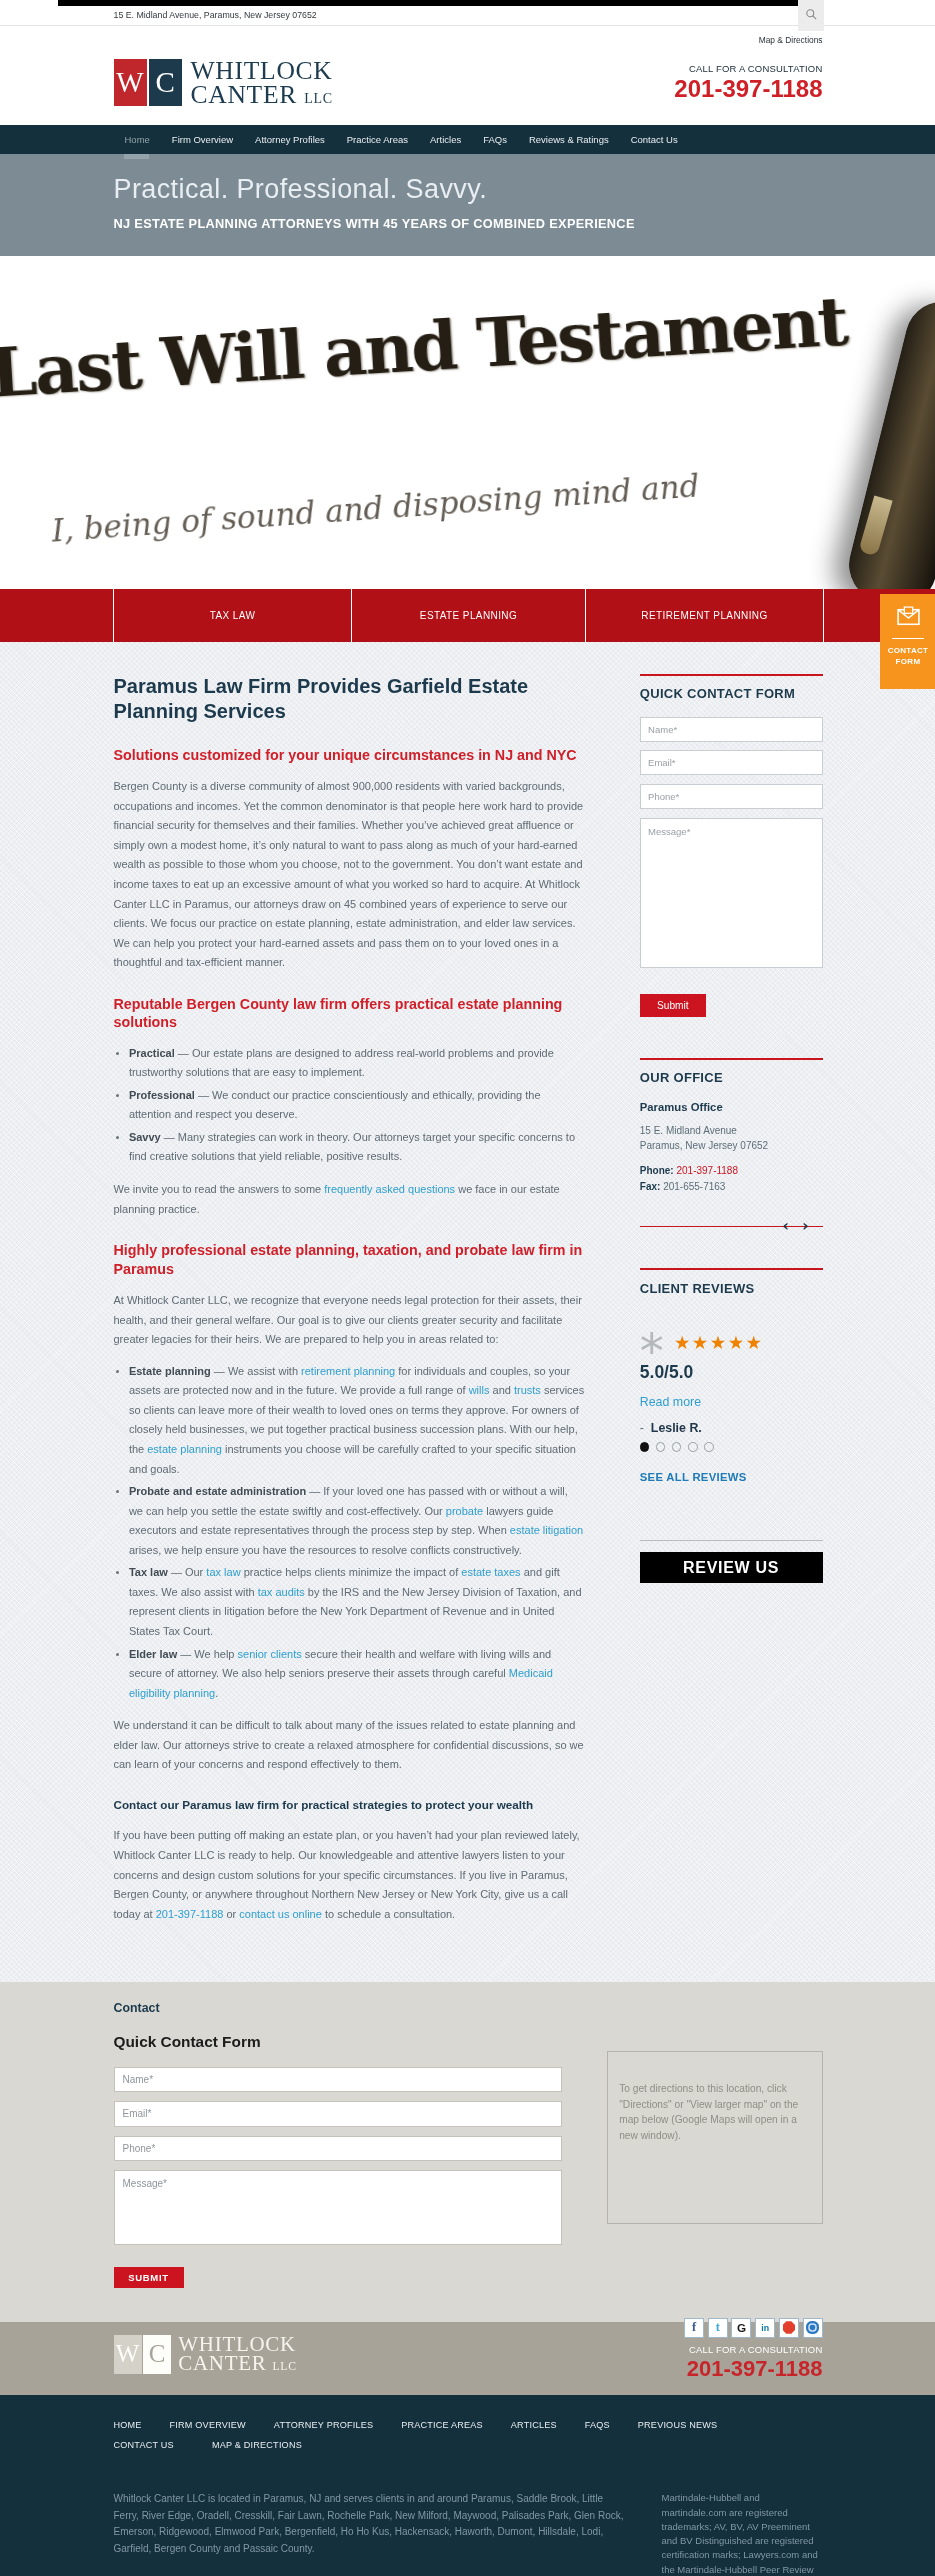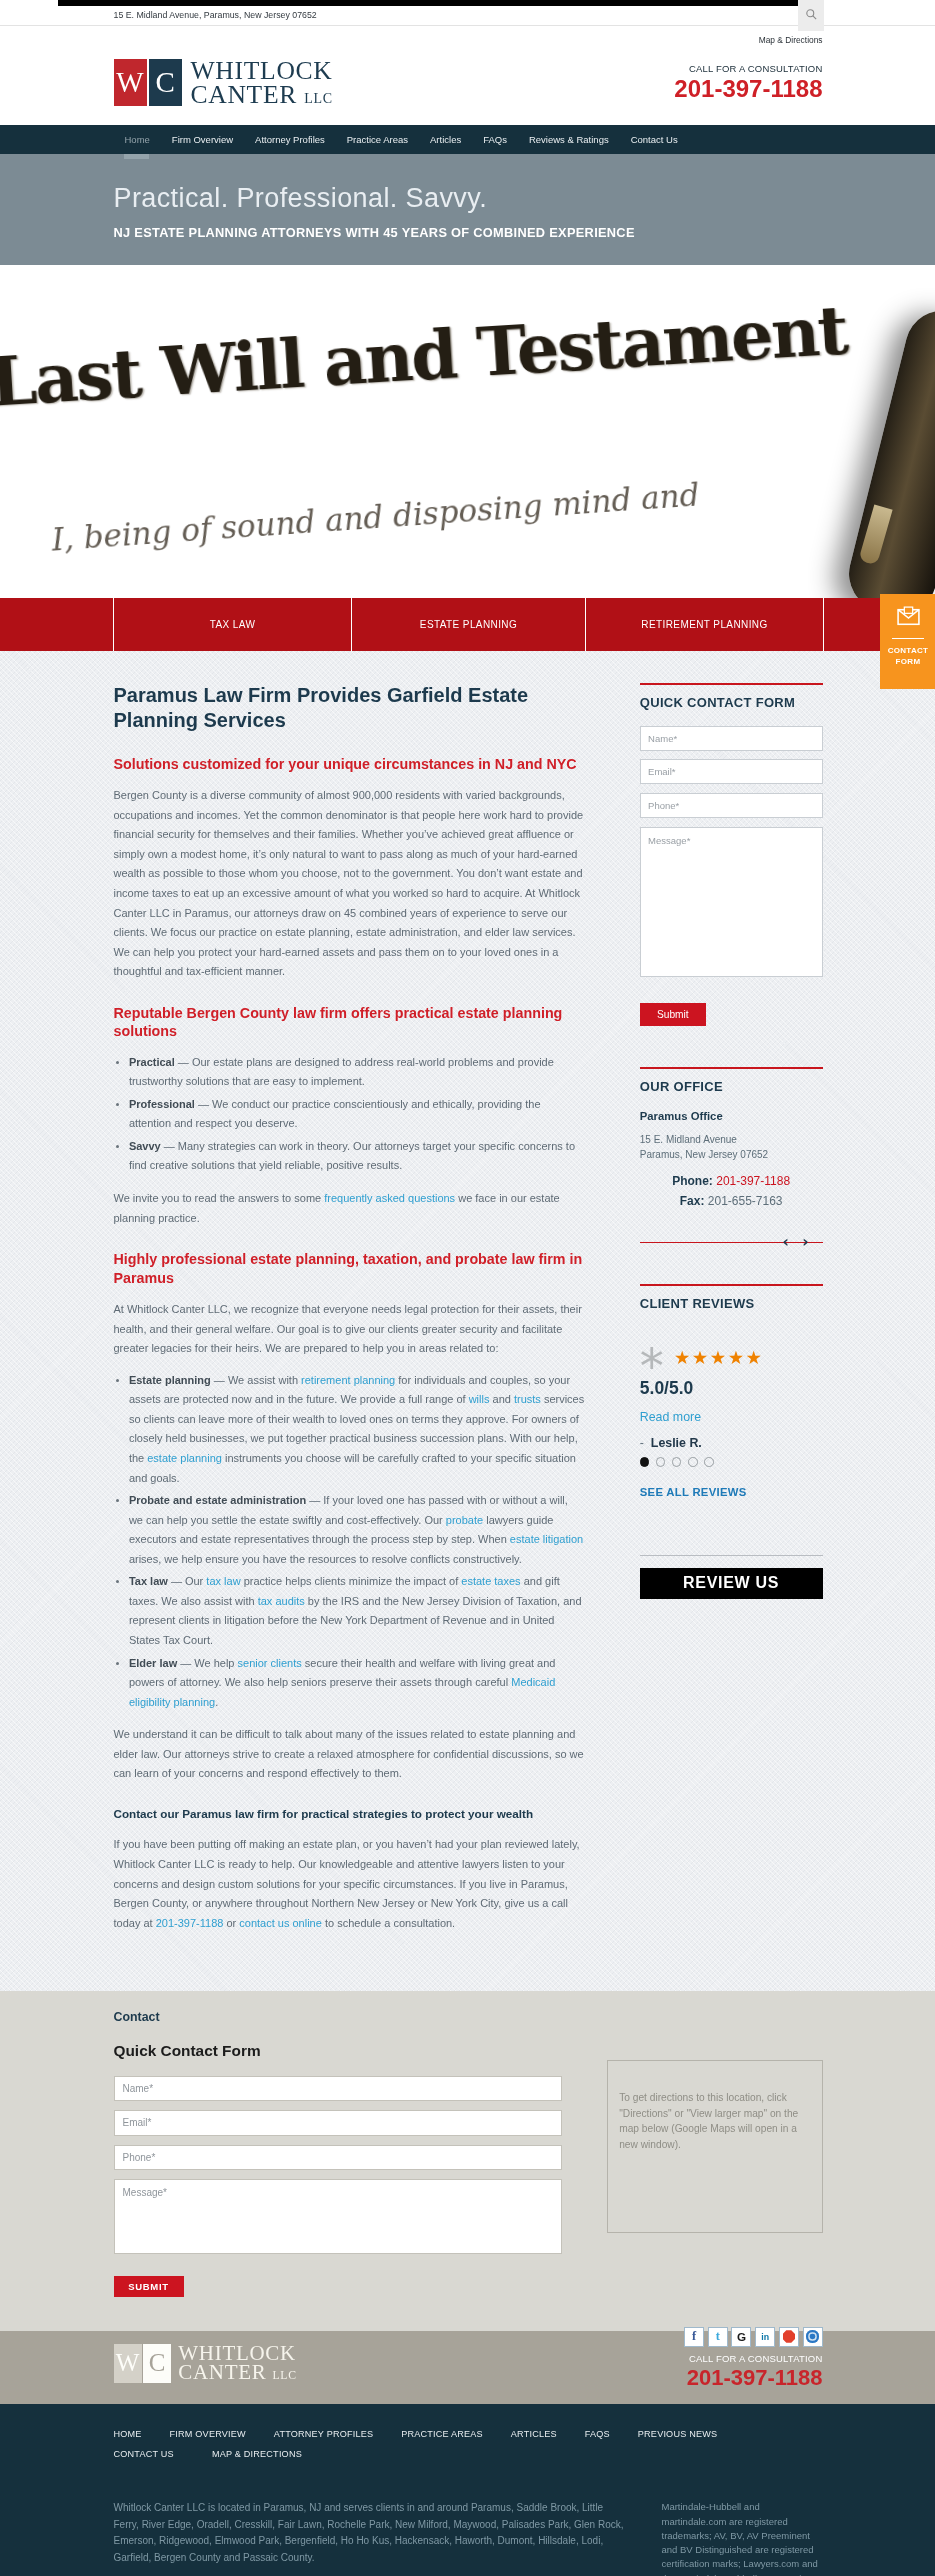--- a/index.html
+++ b/index.html
@@ -32,21 +32,21 @@
   .call-phone { font-size:24px; font-weight:bold; color:#cf2027; margin-top:1.5px; }
 
   
   .nav { background:#15303d; height:29px; }
   .nav-inner { width:709px; margin:0 auto; display:flex; height:29px; }
   .nav-item { position:relative; color:#e9eef1; font-size:9.5px; line-height:29px; padding:0 11px; text-decoration:none; cursor:pointer; }
   .nav-item.active { color:#94a3ab; }
   .nav-item.active::after { content:""; position:absolute; left:10.2px; top:29px; width:25px; height:5.1px; background:#94a3ab; }
 
   
-  .hero-band { background:#7c8b94; padding:29px 0 25px; }
+  .hero-band { background:#7c8b94; padding:20px 0 25px; }
   .hero-band-inner { width:709px; margin:0 auto; }
   .hero-title { font-size:27px; font-weight:300; color:#e9eef2; letter-spacing:0.4px; }
   .hero-sub { margin-top:10.2px; font-size:12.8px; font-weight:bold; color:#ffffff; letter-spacing:0.3px; }
 
   
   .hero-photo { position:relative; height:333px; overflow:hidden;
     background:
       linear-gradient(100deg, rgba(20,16,10,0.65) 0%, rgba(20,16,10,0) 9%),
       linear-gradient(260deg, #171310 0%, #3d3428 8%, rgba(0,0,0,0) 20%),
       linear-gradient(180deg, #c9bca0 0%, #e8dec5 28%, #f0e8d2 50%, #dccdad 74%, #a8withered 90%, #9f8e6f 100%),
@@ -91,21 +91,21 @@
   .widget { margin-bottom:41px; }
   .w-rule { border-top:2.2px solid #c8151d; }
   .w-title { font-size:13px; font-weight:bold; color:#1d3a4d; letter-spacing:0.3px; margin:10.2px 0 14.6px; line-height:1.25; }
   .sb-input { display:block; width:100%; height:25px; border:0.7px solid #c9ced3; background:#fff; margin-bottom:8.8px; padding:0 7.3px; font-size:9.5px; color:#555; font-family:"Liberation Sans", sans-serif; }
   .sb-input::placeholder, .sb-textarea::placeholder { color:#9aa0a6; }
   .sb-textarea { display:block; width:100%; height:150px; border:0.7px solid #c9ced3; background:#fff; padding:6.6px 7.3px; font-size:9.5px; color:#555; resize:none; font-family:"Liberation Sans", sans-serif; }
   .sb-submit { margin-top:26px; width:66px; height:23px; background:#cc1420; color:#fff; border:none; font-size:10.2px; cursor:pointer; font-family:"Liberation Sans", sans-serif; }
 
   .office-name { font-size:11.3px; font-weight:bold; color:#1d3a4d; margin-bottom:10.2px; }
   .office-addr { font-size:10px; color:#5d6e79; line-height:1.5; margin-bottom:10.2px; }
-  .office-line { font-size:12px; color:#5d6e79; line-height:1.6;text-align:center; }
+  .office-line { font-size:10px; color:#5d6e79; line-height:1.6; }
   .office-label { font-weight:bold; color:#1d3a4d; }
   .office-phone-link { color:#cc1420; text-decoration:none; cursor:pointer; }
   .carousel-rule { position:relative; border-top:1.5px solid #c8151d; margin-top:31px; }
   .carousel-arrows { position:absolute; right:8.8px; top:-10.2px; }
   .carousel-arrow { font-size:15.4px; font-weight:bold; color:#1d3a4d; cursor:pointer; padding:0 5.1px; background:none; border:none; font-family:"DejaVu Sans", sans-serif; }
 
   .review-head { display:flex; align-items:flex-end; margin-top:29px; }
   .review-burst { font-family:"DejaVu Sans", sans-serif; font-size:48px; line-height:0.55; color:#b5b8ba; position:relative; top:11.7px; margin-right:10.2px; }
   .review-stars { font-family:"DejaVu Sans", sans-serif; font-size:18.3px; color:#ef8201; letter-spacing:1.5px; line-height:1; }
   .review-score { font-size:17.5px; font-weight:bold; color:#1d3a4d; margin-top:10.2px; }
@@ -275,21 +275,21 @@
           <li>
             <span class="lead">Estate planning</span><span> — We assist with </span><a class="inl">retirement planning</a><span> for individuals and couples, so your assets are protected now and in the future. We provide a full range of </span><a class="inl">wills</a><span> and </span><a class="inl">trusts</a><span> services so clients can leave more of their wealth to loved ones on terms they approve. For owners of closely held businesses, we put together practical business succession plans. With our help, the </span><a class="inl">estate planning</a><span> instruments you choose will be carefully crafted to your specific situation and goals.</span>
           </li>
           <li>
             <span class="lead">Probate and estate administration</span><span> — If your loved one has passed with or without a will, we can help you settle the estate swiftly and cost-effectively. Our </span><a class="inl">probate</a><span> lawyers guide executors and estate representatives through the process step by step. When </span><a class="inl">estate litigation</a><span> arises, we help ensure you have the resources to resolve conflicts constructively.</span>
           </li>
           <li>
             <span class="lead">Tax law</span><span> — Our </span><a class="inl">tax law</a><span> practice helps clients minimize the impact of </span><a class="inl">estate taxes</a><span> and gift taxes. We also assist with </span><a class="inl">tax audits</a><span> by the IRS and the New Jersey Division of Taxation, and represent clients in litigation before the New York Department of Revenue and in United States Tax Court.</span>
           </li>
           <li>
-            <span class="lead">Elder law</span><span> — We help </span><a class="inl">senior clients</a><span> secure their health and welfare with living great and powers of attorney. We also help seniors preserve their assets through careful </span><a class="inl">Medicaid eligibility planning</a><span>.</span>
+            <span class="lead">Elder law</span><span> — We help </span><a class="inl">senior clients</a><span> secure their health and welfare with living wills and secure of attorney. We also help seniors preserve their assets through careful </span><a class="inl">Medicaid eligibility planning</a><span>.</span>
           </li>
         </ul>
         <p class="body-p">We understand it can be difficult to talk about many of the issues related to estate planning and elder law. Our attorneys strive to create a relaxed atmosphere for confidential discussions, so we can learn of your concerns and respond effectively to them.</p>
 
         <h2 class="h2-navy">Contact our Paramus law firm for practical strategies to protect your wealth</h2>
         <p class="body-p"><span>If you have been putting off making an estate plan, or you haven’t had your plan reviewed lately, Whitlock Canter LLC is ready to help. Our knowledgeable and attentive lawyers listen to your concerns and design custom solutions for your specific circumstances. If you live in Paramus, Bergen County, or anywhere throughout Northern New Jersey or New York City, give us a call today at </span><a class="inl">201-397-1188</a><span> or </span><a class="inl">contact us online</a><span> to schedule a consultation.</span></p>
       </div>
 
       <div class="sidebar">
 

